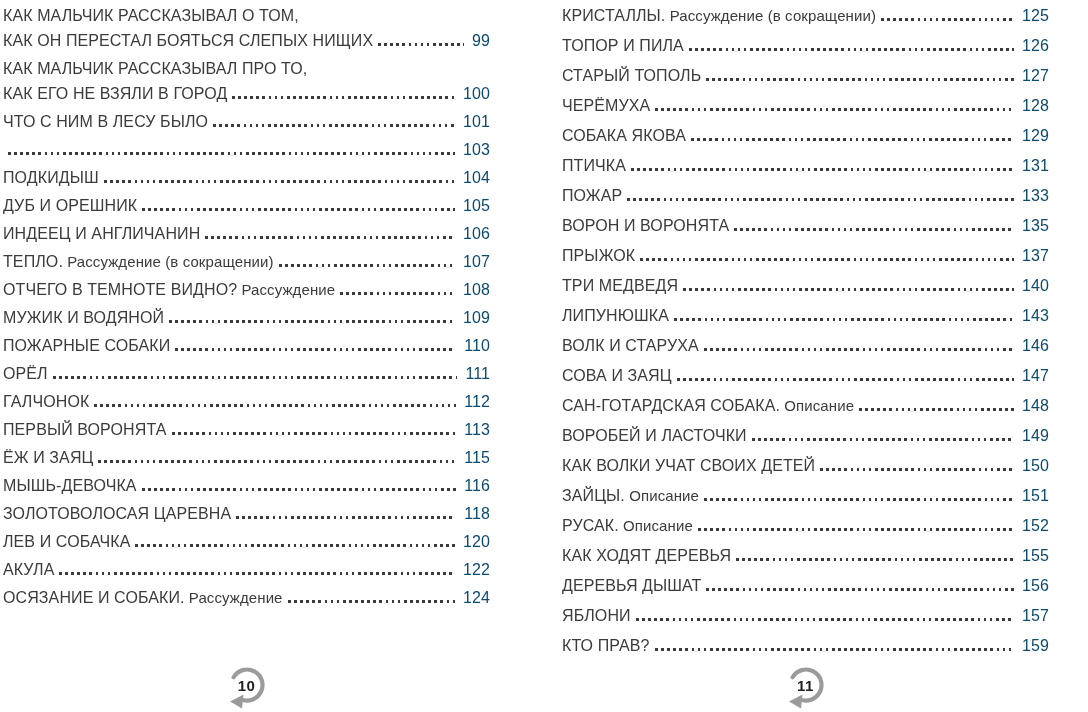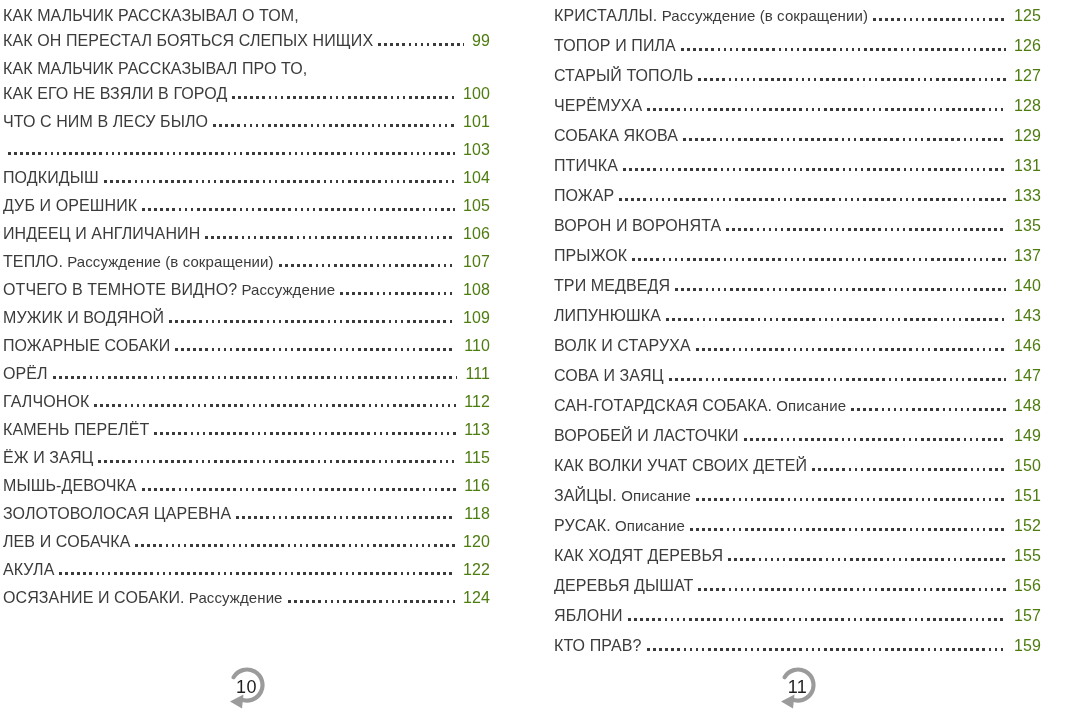--- a/index.html
+++ b/index.html
@@ -10,20 +10,21 @@
     height: 712px;
     overflow: hidden;
     font-family: "Liberation Sans", "DejaVu Sans", sans-serif;
   }
   .spread {
     display: flex;
     box-sizing: border-box;
     padding: 3px 5px 0 3px;
     height: 100%;
     position: relative;
+    gap: 8px;
   }
   .page {
     width: 487px;
     position: relative;
     flex: 0 0 auto;
   }
   .page.right { margin-left: 64px; }
   .toc { padding-top: 0; }
   .entry { margin-bottom: 3px; }
   .page.right .entry { margin-bottom: 5px; }
@@ -44,39 +45,39 @@
   .dots {
     flex: 1 1 auto;
     min-width: 10px;
     height: 2.6px;
     margin: 0 8px 0 5px;
     background: repeating-linear-gradient(90deg, #3b3b3b 0 2.6px, transparent 2.6px 6.1px);
   }
   .pg {
     flex: 0 0 auto;
     font-size: 16px;
-    color: #4d7c0f;
+    color: #0c4a6e;
   }
   .badge {
     position: absolute;
     left: 50%;
     transform: translateX(-50%);
     top: 661px;
     width: 40px;
     height: 47px;
   }
   .badge svg { position: absolute; left: 0; top: 0; }
   .badge .num {
     position: absolute;
     left: 0;
     right: 0;
     top: 13px;
     text-align: center;
-    font-size: 18px;
-    font-weight: normal;
+    font-size: 15px;
+    font-weight: bold;
     color: #1f1f1f;
     letter-spacing: 0.5px;
   }
 </style>
 </head>
 <body>
 
 <div class="spread">
 
   <section class="page left">
@@ -196,21 +197,21 @@
     <div class="line main">
       <span class="t"><span class="t-main">ГАЛЧОНОК</span></span>
       <span class="dots"></span>
       <span class="pg">112</span>
     </div>
   </div>
 
   <div class="entry">
 
     <div class="line main">
-      <span class="t"><span class="t-main">КАМЕНЬ ПЕРЕЛЁТ</span></span>
+      <span class="t"><span class="t-main">ПЕРВЫЙ ВОРОНЯТА</span></span>
       <span class="dots"></span>
       <span class="pg">113</span>
     </div>
   </div>
 
   <div class="entry">
 
     <div class="line main">
       <span class="t"><span class="t-main">ЁЖ И ЗАЯЦ</span></span>
       <span class="dots"></span>

